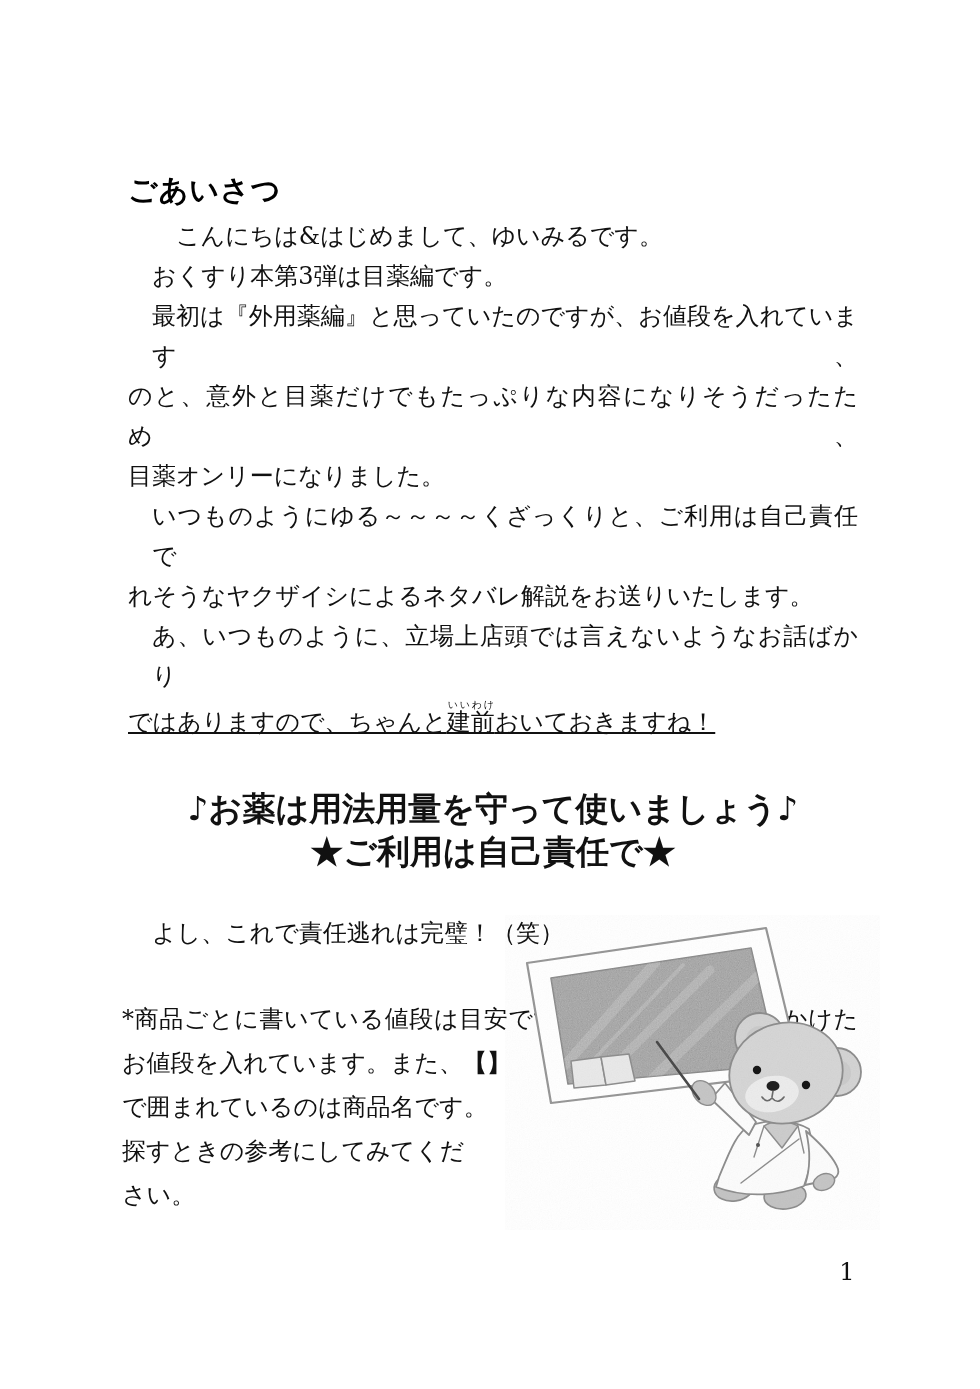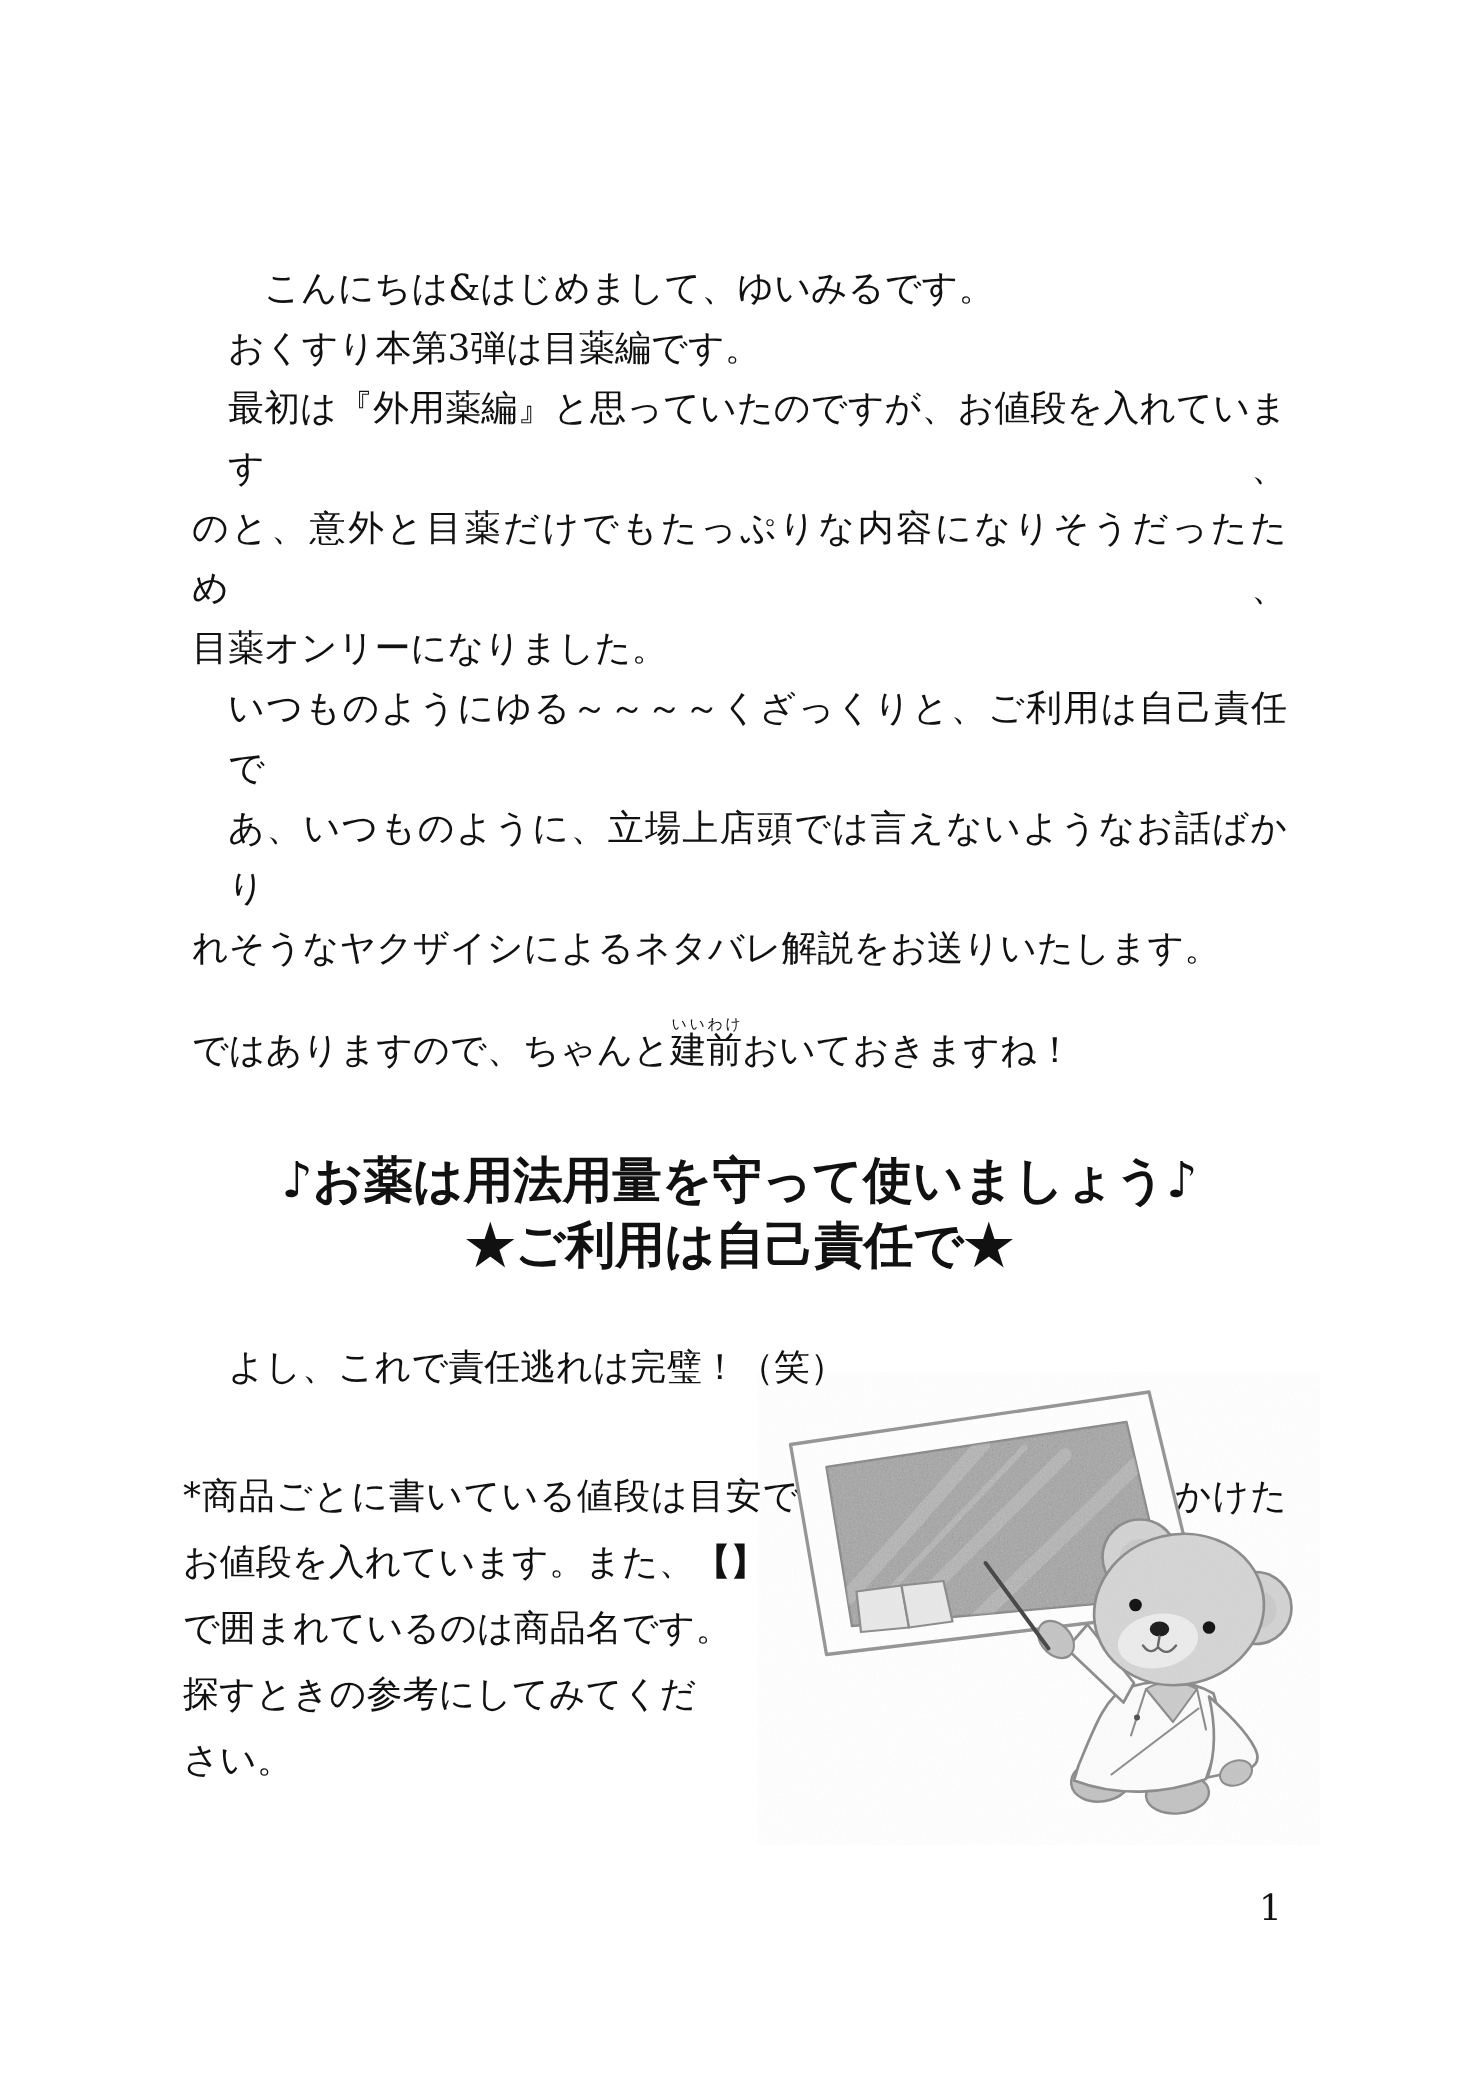--- a/index.html
+++ b/index.html
@@ -32,21 +32,21 @@
     line-height: 40px;
     white-space: nowrap;
   }
   .line.just {
     white-space: normal;
     text-align: justify;
     text-align-last: justify;
   }
   .indent-1 { padding-left: 24px; }
   .indent-2 { padding-left: 48px; }
-  .ruby-line { margin-top: 26px; }
+  .ruby-line { margin-top: 4px; text-decoration: underline; }
   ruby rt { font-size: 10px; letter-spacing: 0; }
   .center-block {
     margin-top: 45px;
     text-align: center;
     font-weight: bold;
   }
   .center-block .line {
     font-size: 33px;
     line-height: 43px;
     white-space: nowrap;
@@ -70,29 +70,30 @@
     text-align: center;
     font-size: 24px;
     line-height: 34px;
   }
 </style>
 </head>
 <body>
 
 <div class="page">
   <div class="content">
+    <h1 class="title">ごあいさつ</h1>
     <div id="body-lines">
         <div class="line indent-2">こんにちは&amp;はじめまして、ゆいみるです。</div>
         <div class="line indent-1">おくすり本第3弾は目薬編です。</div>
         <div class="line just indent-1">最初は『外用薬編』と思っていたのですが、お値段を入れています、</div>
         <div class="line just">のと、意外と目薬だけでもたっぷりな内容になりそうだったため、</div>
         <div class="line">目薬オンリーになりました。</div>
         <div class="line just indent-1">いつものようにゆる～～～～くざっくりと、ご利用は自己責任で</div>
+        <div class="line">れそうなヤクザイシによるネタバレ解説をお送りいたします。</div>
         <div class="line just indent-1">あ、いつものように、立場上店頭では言えないようなお話ばかり</div>
-        <div class="line">れそうなヤクザイシによるネタバレ解説をお送りいたします。</div>
         <div class="line ruby-line"><span>ではありますので、ちゃんと</span><ruby>建前<rt>いいわけ</rt></ruby><span>おいておきますね！</span></div>
       </div>
     <div id="disclaimer" class="center-block">
         <div class="line">♪お薬は用法用量を守って使いましょう♪</div>
         <div class="line">★ご利用は自己責任で★</div>
       </div>
     <div id="kicker">
         <div class="line indent-1">よし、これで責任逃れは完璧！（笑）</div>
       </div>
     <div id="note" class="note">

